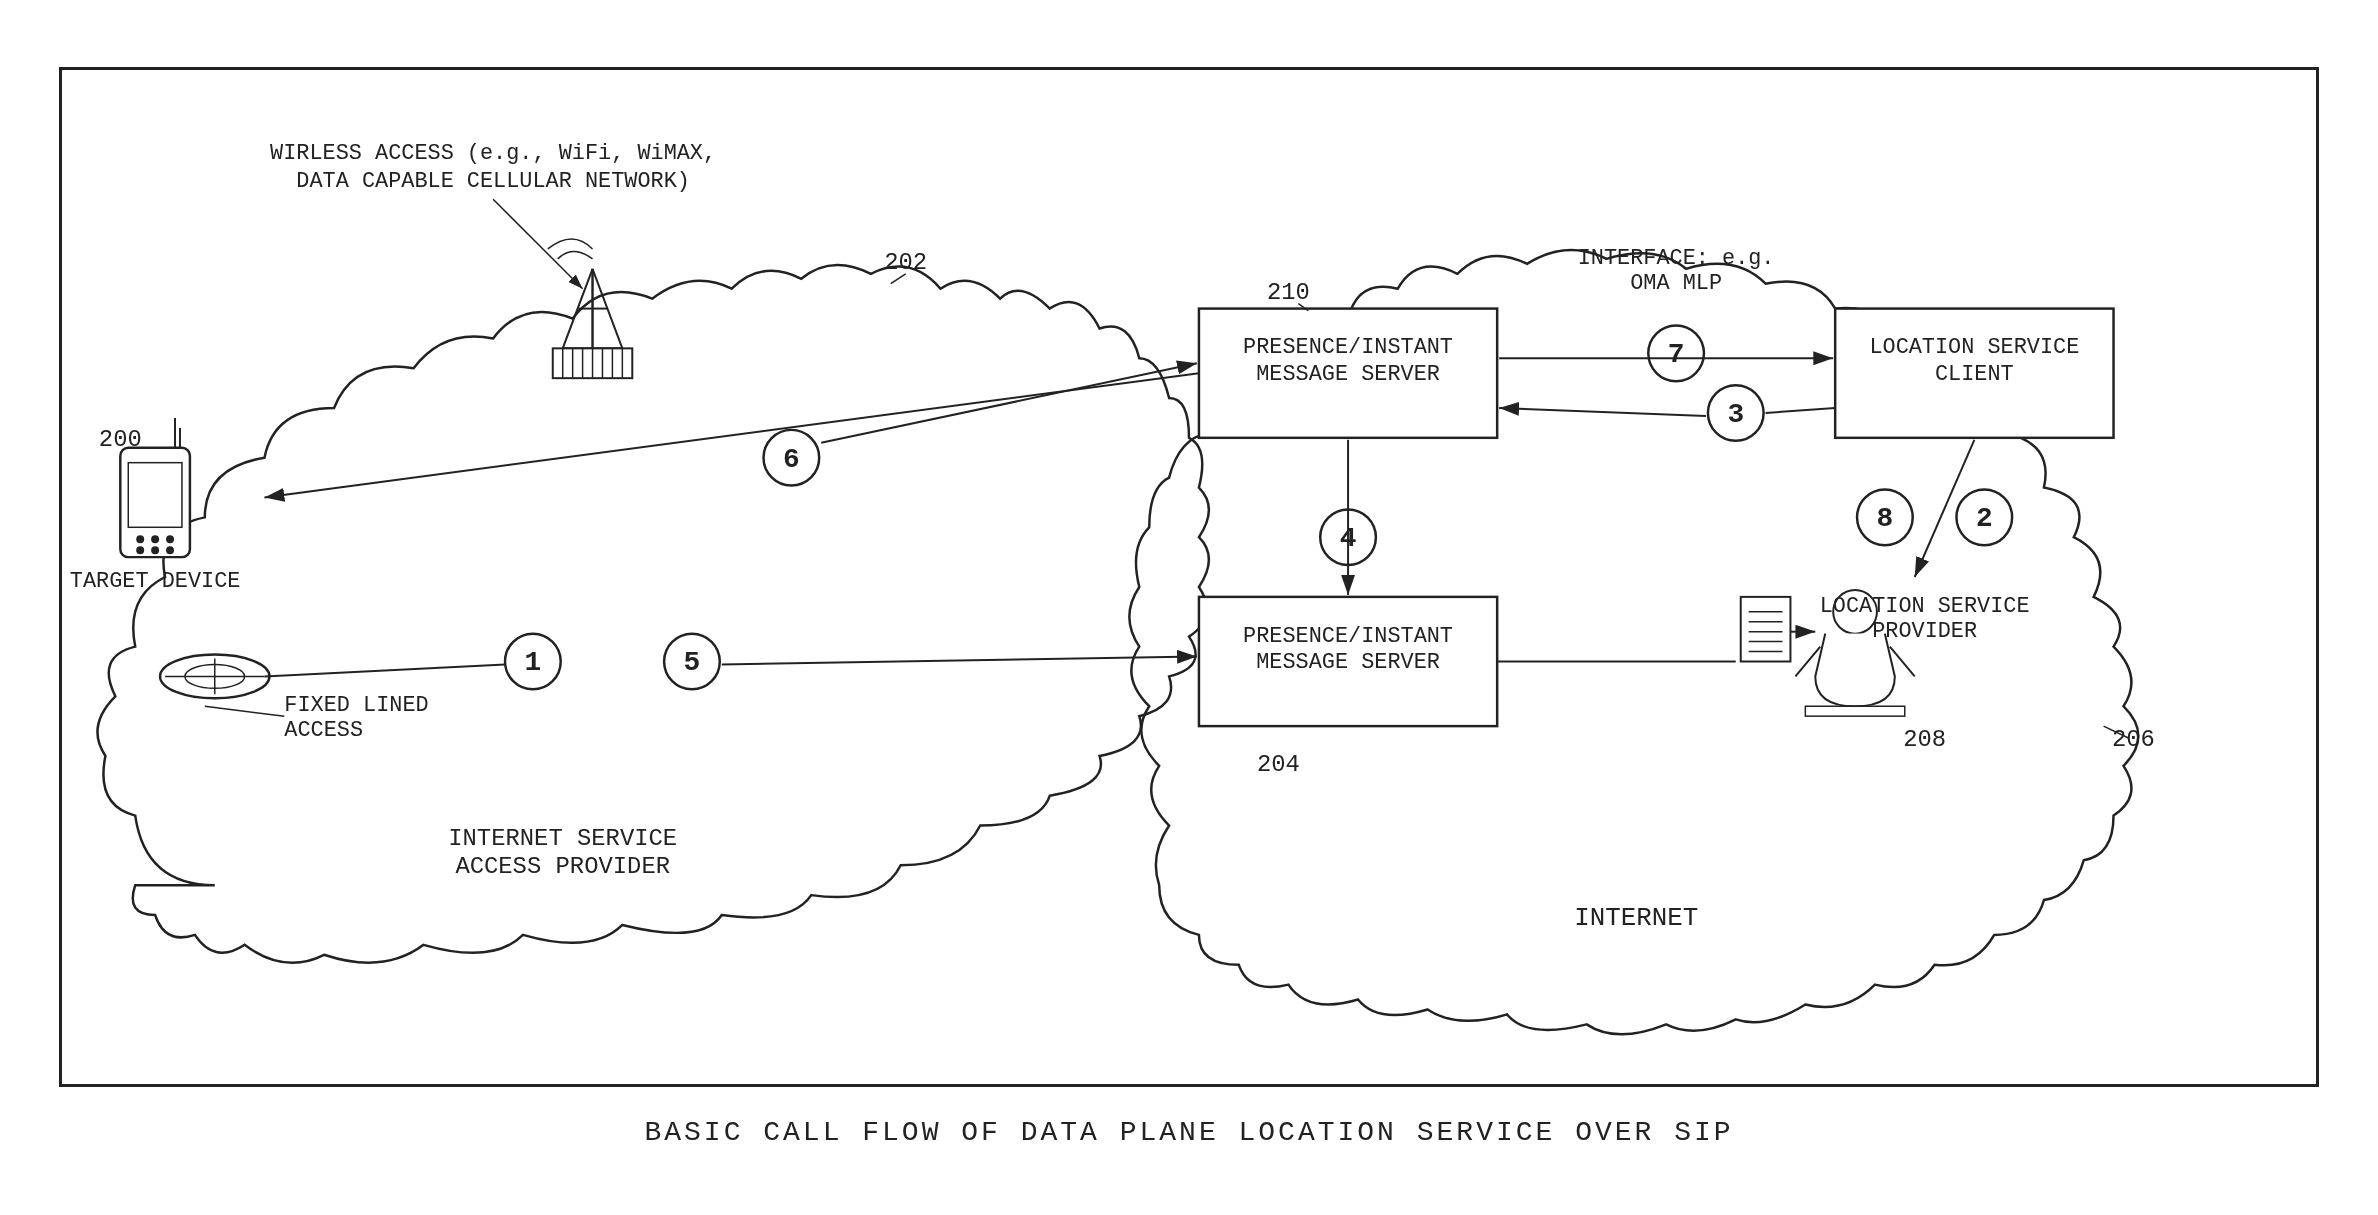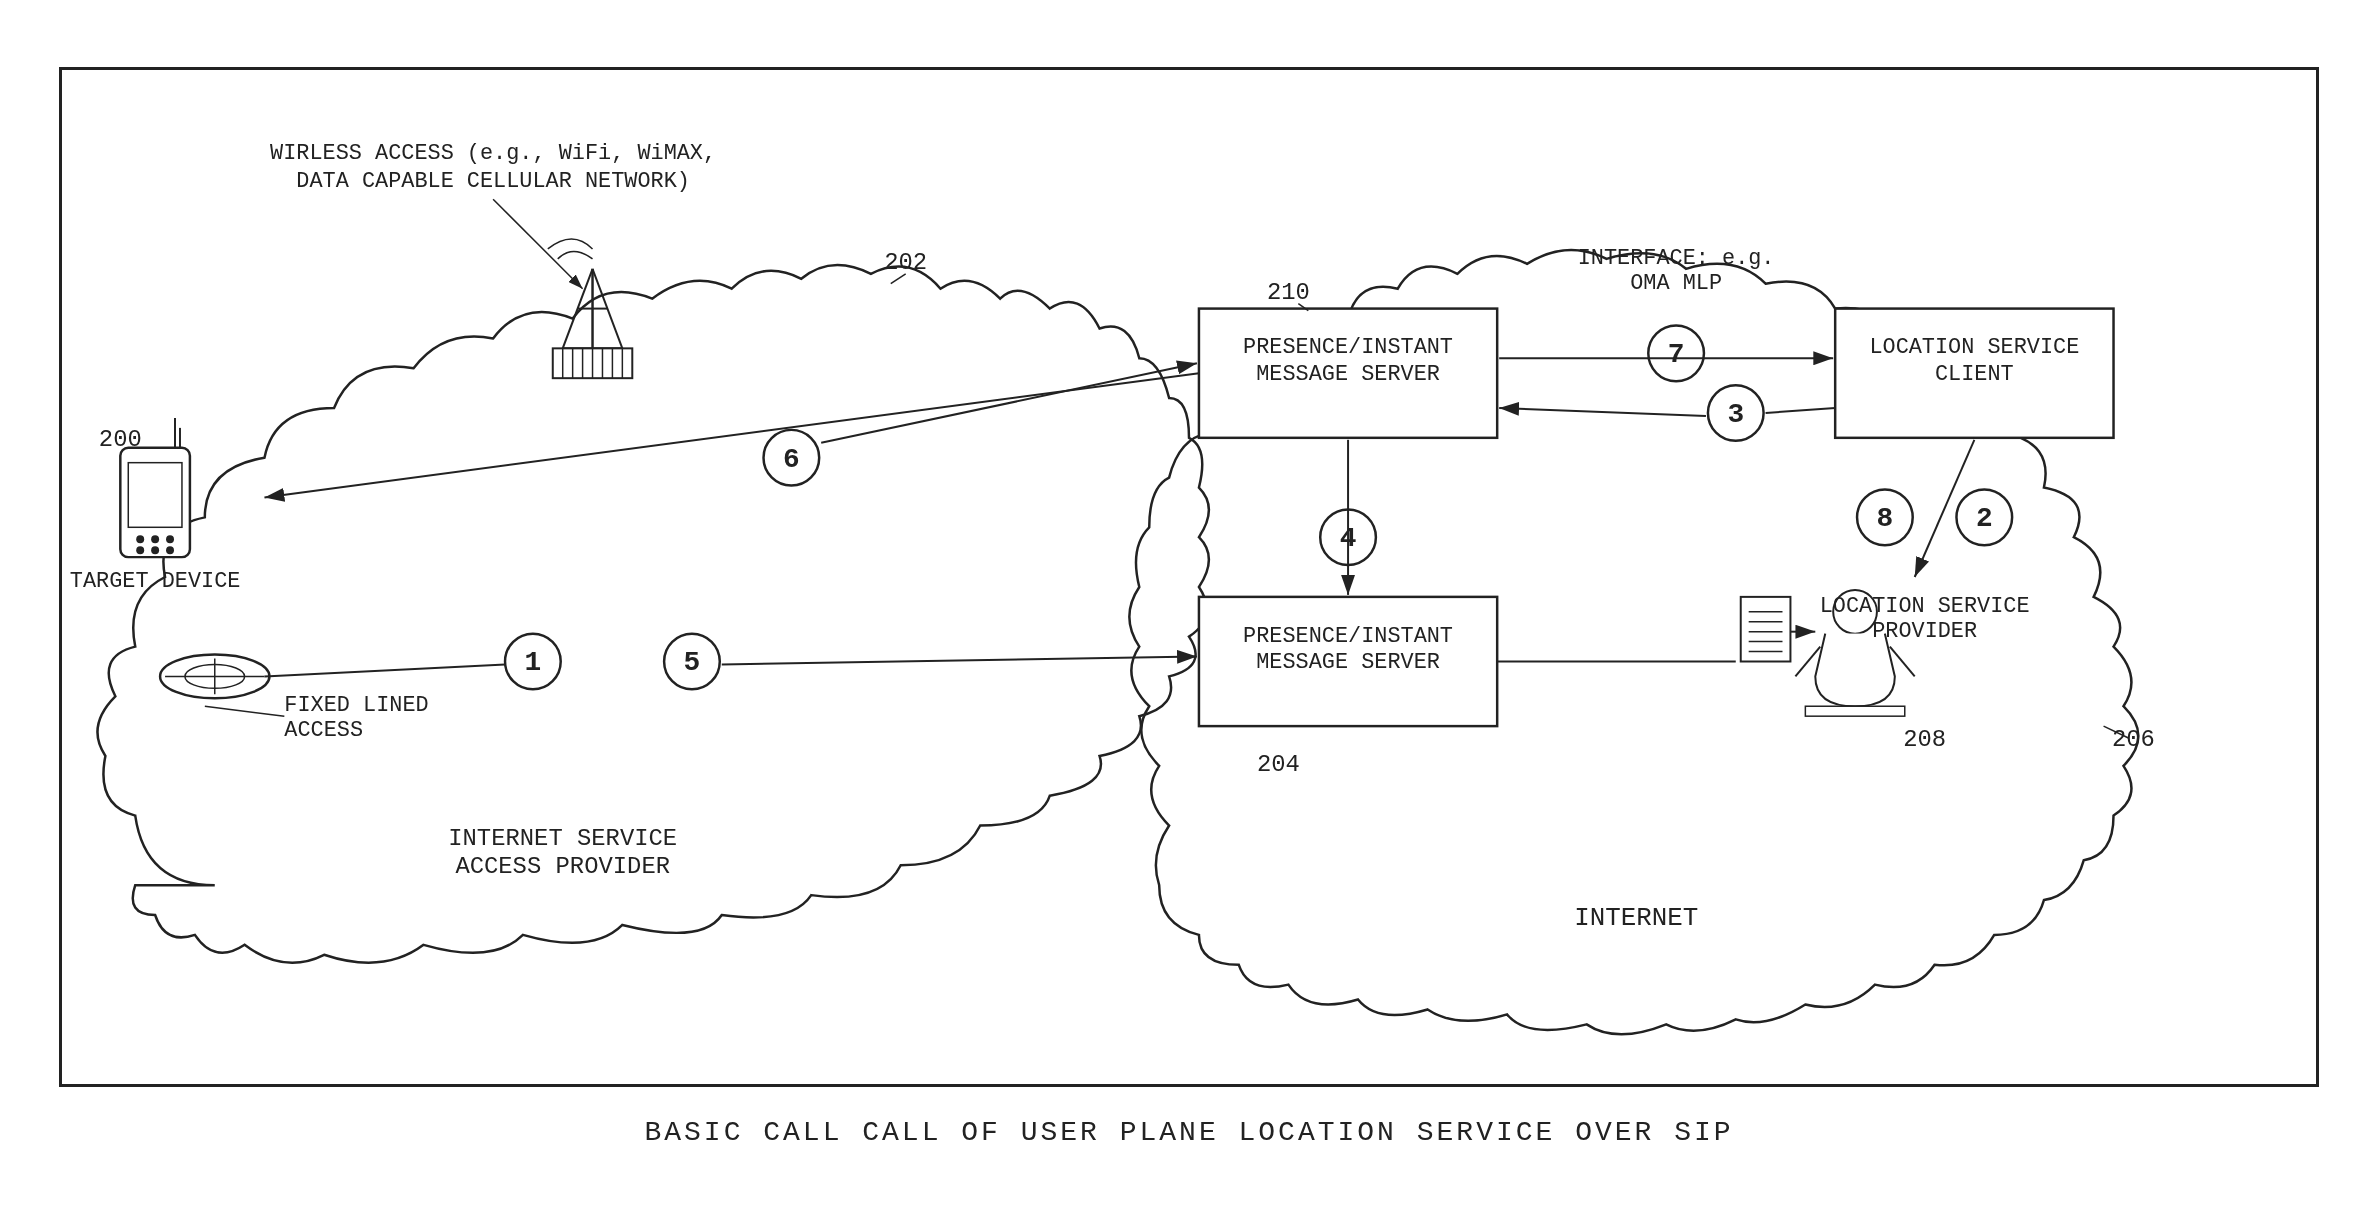--- a/index.html
+++ b/index.html
@@ -317,14 +317,14 @@
       <line x1="1920" y1="372" x2="1860" y2="510" stroke="#222" stroke-width="2" marker-end="url(#arrow)"></line>
 
       <line x1="1735" y1="565" x2="1760" y2="565" stroke="#222" stroke-width="2" marker-end="url(#arrow)"></line>
 
       <line x1="1440" y1="595" x2="1680" y2="595" stroke="#222" stroke-width="2"></line>
 
       <line x1="110" y1="380" x2="110" y2="350" stroke="#222" stroke-width="2"></line>
     </svg>
   </div>
 
-  <div class="caption">BASIC CALL CALL OF USER PLANE LOCATION SERVICE OVER SIP</div>
+  <div class="caption">BASIC CALL FLOW OF DATA PLANE LOCATION SERVICE OVER SIP</div>
 </div>
 
 </body></html>

